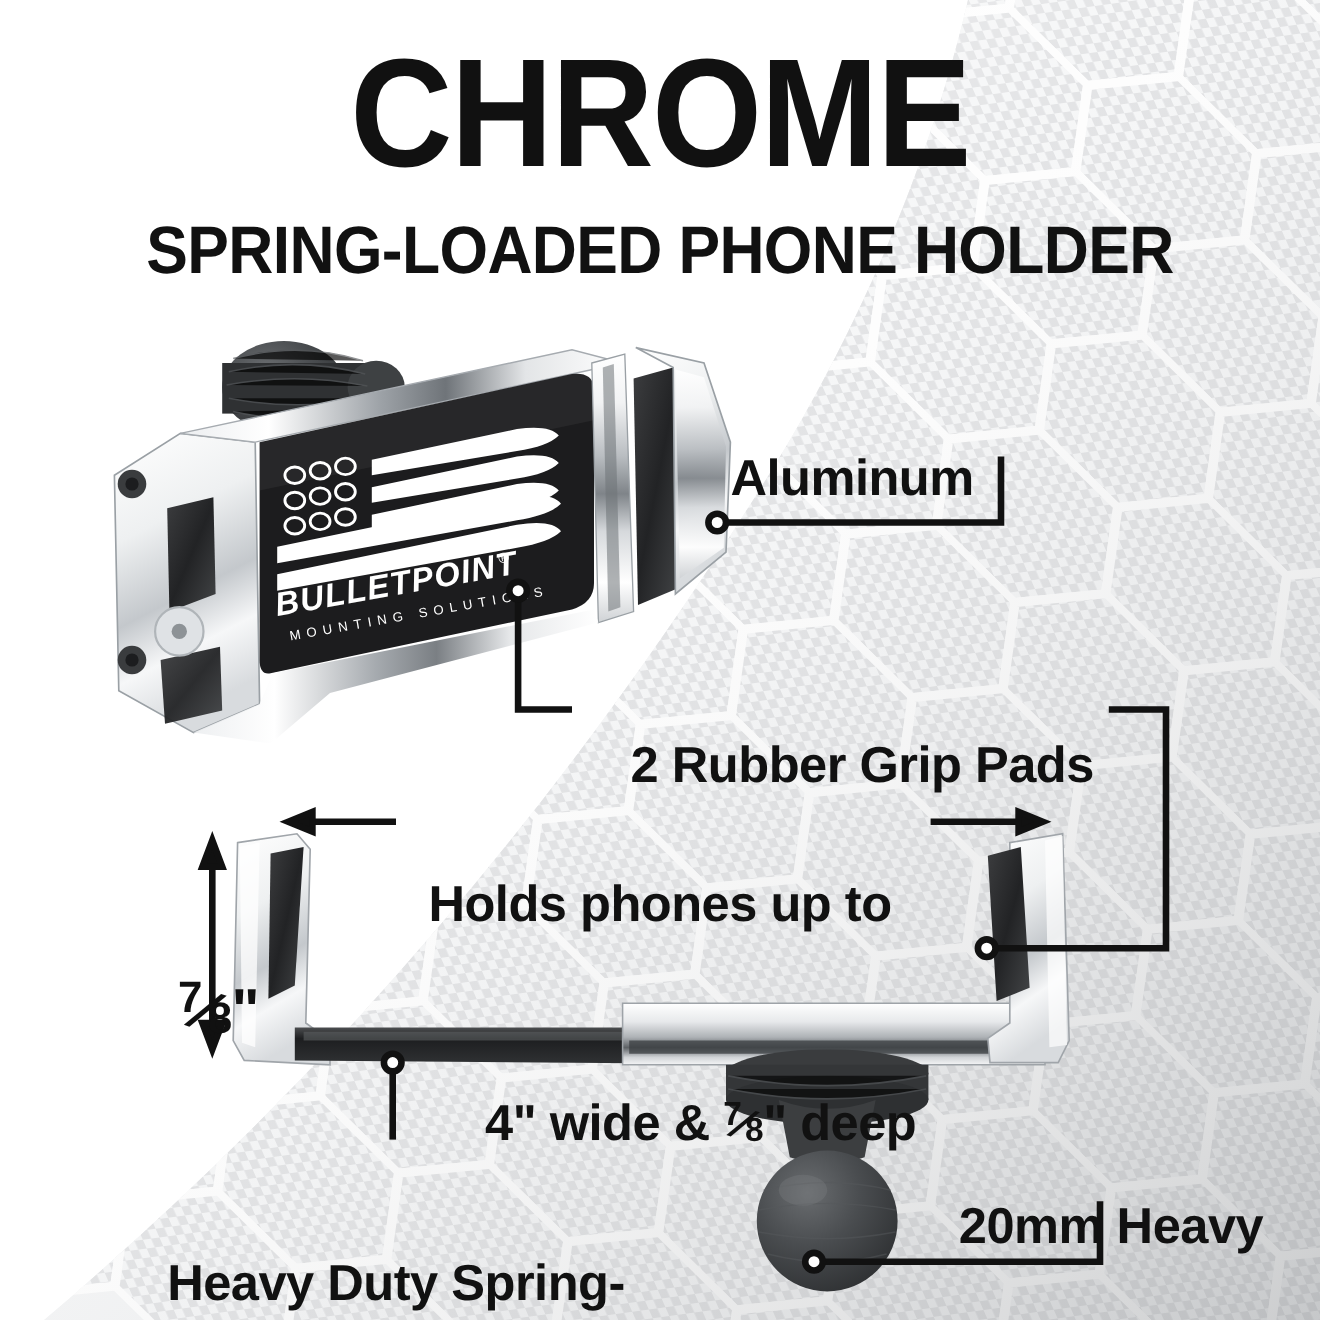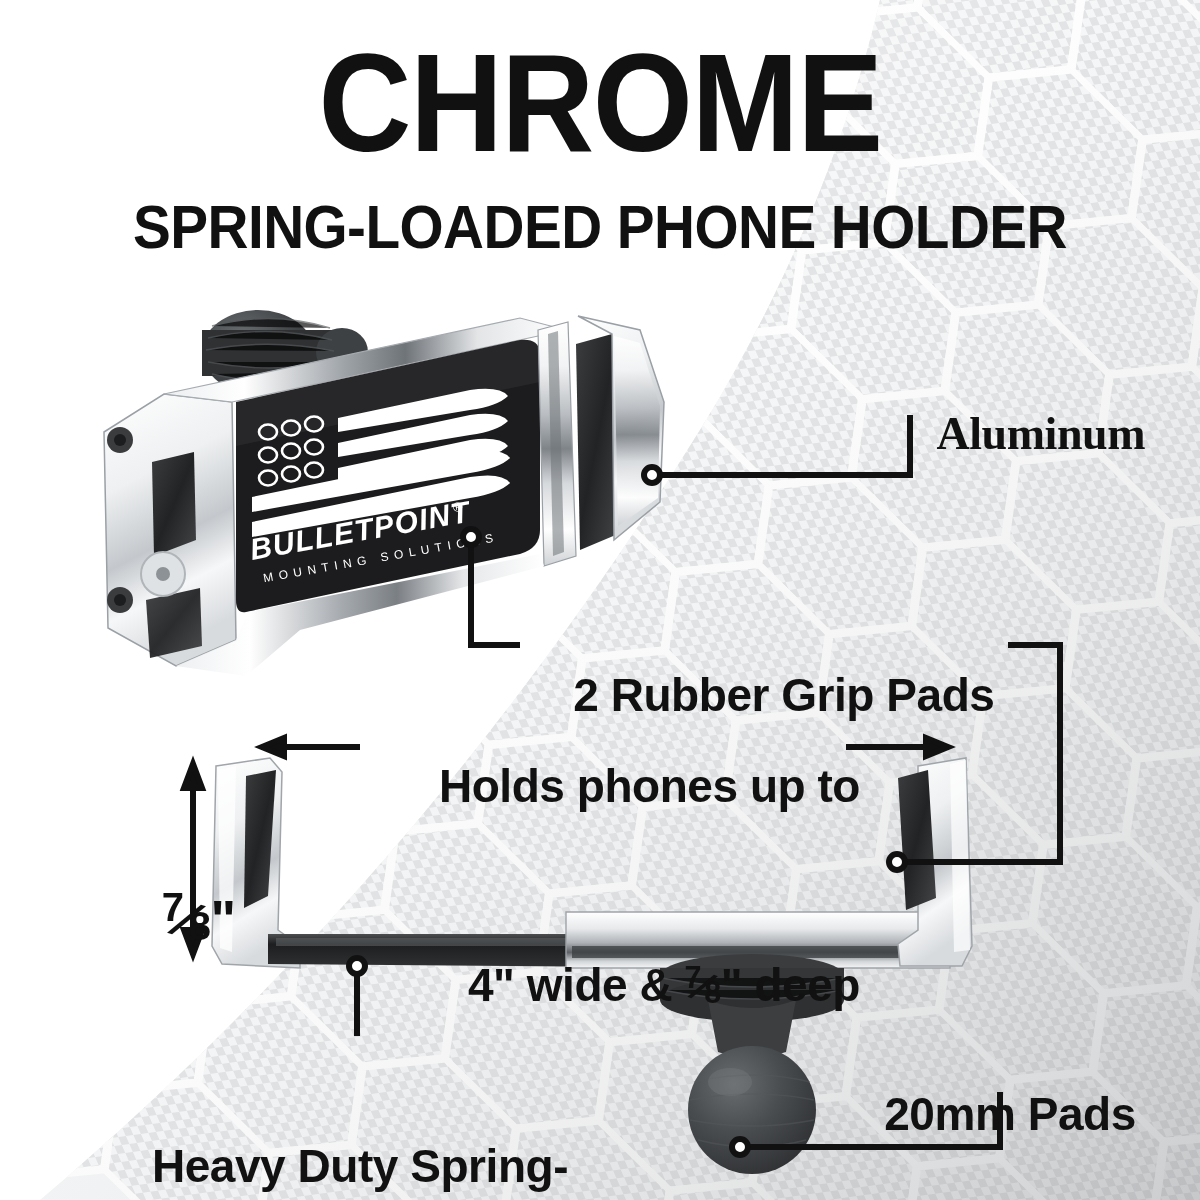--- a/index.html
+++ b/index.html
@@ -557,42 +557,42 @@
         <line x1="193" y1="780" x2="193" y2="938"></line>
         <polygon points="193,764 184,788 202,788"></polygon>
         <polygon points="193,954 184,930 202,930"></polygon>
       </g>
     </g>
   </svg>
 
   <div class="txt ctr" id="title">CHROME</div>
   <div class="txt ctr" id="subtitle">SPRING-LOADED PHONE HOLDER</div>
 
-  <div class="txt callout ctr" style="left:725px;top:312px;width:420px;text-align:right;font-family:Liberation Serif, serif;">
+  <div class="txt callout ctr" style="left:664px;top:312px;width:420px;text-align:left;">
     <div>Aluminum</div>
   </div>
 
   <div class="txt callout" style="left:524px;top:622px;">
     <span>2 Rubber Grip Pads</span>
   </div>
 
-  <div class="txt dim ctr" style="left:340px;top:663px;width:520px;text-align:right;">
+  <div class="txt dim ctr" style="left:340px;top:698px;width:520px;text-align:center;">
     <div>Holds phones up to</div>
     <div>
       <span>4" wide &amp; </span><span class="frac" style="font-size:0.92em;"><span style="font-size:0.72em;vertical-align:0.42em;">7</span><span style="display:inline-block;transform:rotate(18deg);margin:0 -0.04em;">⁄</span><span style="font-size:0.72em;vertical-align:-0.06em;">8</span></span><span>" deep</span>
     </div>
   </div>
 
   <div class="txt dim" style="left:104px;top:828px;font-size:54px;">
     <span class="frac"><span style="font-size:0.74em;vertical-align:0.42em;">7</span><span style="display:inline-block;transform:rotate(18deg);margin:0 -0.03em;">⁄</span><span style="font-size:0.74em;vertical-align:-0.06em;">8</span></span><span>"</span>
   </div>
 
   <div class="txt callout ctr" style="left:100px;top:1044px;width:520px;text-align:center;">
     <div>Heavy Duty Spring-</div>
     
   </div>
 
   <div class="txt callout ctr" style="left:850px;top:992px;width:320px;text-align:center;">
-    <div>20mm Pads</div>
+    <div>20mm Heavy</div>
     
   </div>
 
 </div>
 
 </body></html>

